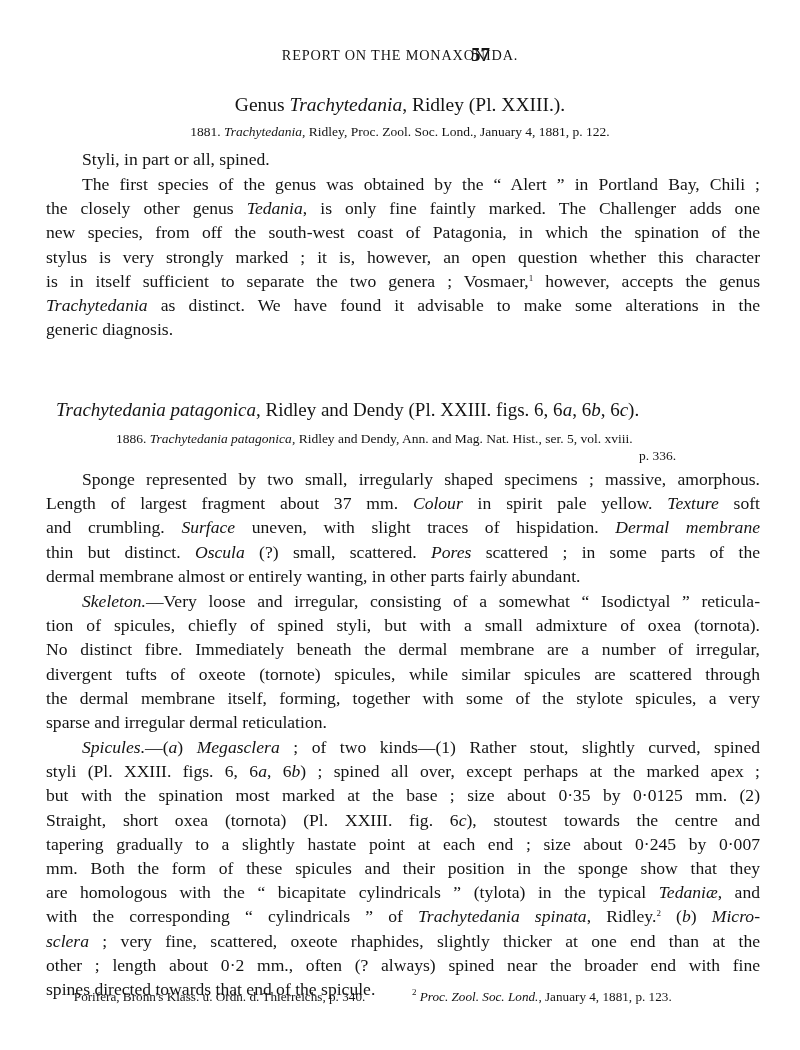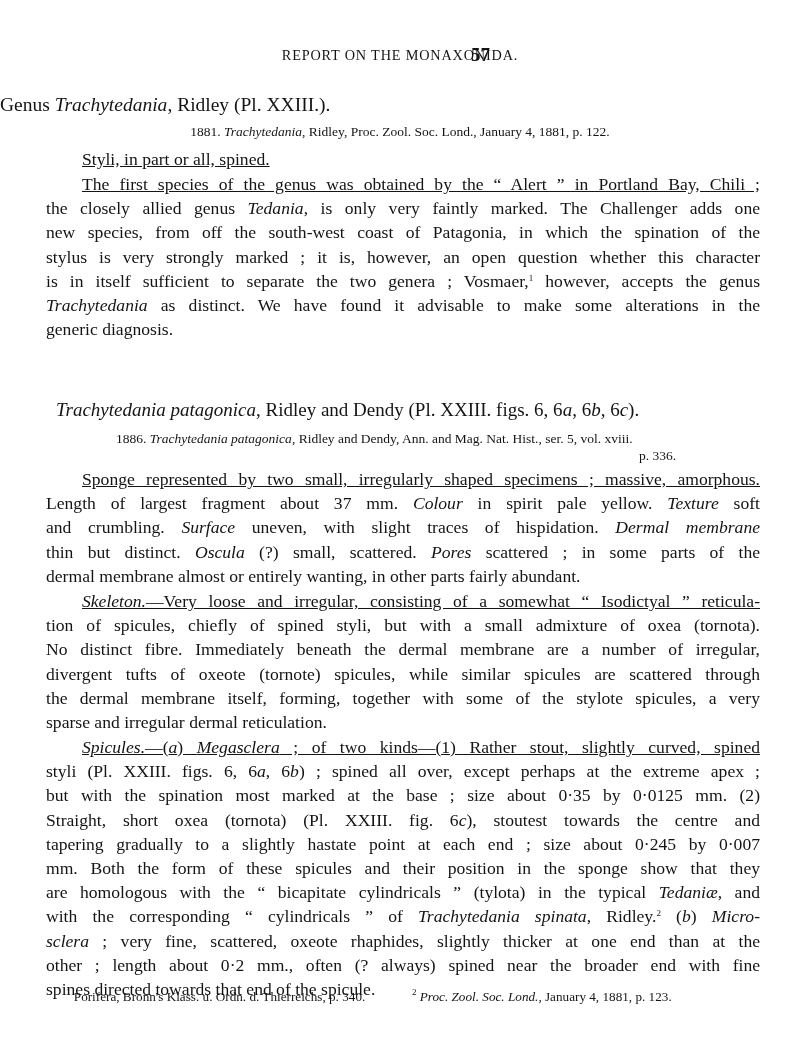--- a/index.html
+++ b/index.html
@@ -35,41 +35,41 @@
       top: 44px;
       left: 471px;
       font-size: 19px;
       font-weight: bold;
     }
     .genus-heading {
       position: absolute;
       top: 94px;
       left: 0;
       width: 800px;
+      text-align: center;
       font-size: 19.5px;
     }
     .genus-ref {
       position: absolute;
       top: 124px;
       left: 0;
       width: 800px;
       text-align: center;
       font-size: 13.5px;
     }
     .block {
       position: absolute;
       left: 46px;
       width: 714px;
       font-size: 17.6px;
       line-height: 24.2px;
       text-align: justify;
     }
     .indent {
       text-indent: 36px !important;
-      text-decoration: underline;
     }
     .line {
       display: block;
       text-align: justify;
       text-align-last: justify;
       white-space: nowrap;
       height: 24.2px;
     }
     .line.last {
       text-align-last: left;
@@ -134,21 +134,21 @@
   <div class="genus-ref">
     <span>1881. </span><i>Trachytedania</i><span>, Ridley, Proc. Zool. Soc. Lond., January 4, 1881, p. 122.</span>
   </div>
 
   <div class="block" style="top:147px;">
     <span class="line last indent">Styli, in part or all, spined.</span>
   </div>
 
   <div class="block" style="top:172px;">
     <span class="line indent">The first species of the genus was obtained by the “ Alert ” in Portland Bay, Chili ;</span>
-    <span class="line"><span>the closely allied genus </span><i>Tedania</i><span>, is only very faintly marked.  The Challenger adds one</span></span>
+    <span class="line"><span>the closely other genus </span><i>Tedania</i><span>, is only fine faintly marked.  The Challenger adds one</span></span>
     <span class="line">new species, from off the south-west coast of Patagonia, in which the spination of the</span>
     <span class="line">stylus is very strongly marked ; it is, however, an open question whether this character</span>
     <span class="line"><span>is in itself sufficient to separate the two genera ; Vosmaer,</span><sup>1</sup><span> however, accepts the genus</span></span>
     <span class="line"><i>Trachytedania</i><span> as distinct.  We have found it advisable to make some alterations in the</span></span>
     <span class="line last">generic diagnosis.</span>
   </div>
 
   <div class="species-heading">
     <i>Trachytedania patagonica</i><span>, Ridley and Dendy (Pl. XXIII. figs. 6, 6</span><i>a</i><span>, 6</span><i>b</i><span>, 6</span><i>c</i><span>).</span>
   </div>
@@ -170,21 +170,21 @@
     <span class="line indent"><i>Skeleton.</i><span>—Very loose and irregular, consisting of a somewhat “ Isodictyal ” reticula-</span></span>
     <span class="line">tion of spicules, chiefly of spined styli, but with a small admixture of oxea (tornota).</span>
     <span class="line">No distinct fibre.  Immediately beneath the dermal membrane are a number of irregular,</span>
     <span class="line">divergent tufts of oxeote (tornote) spicules, while similar spicules are scattered through</span>
     <span class="line">the dermal membrane itself, forming, together with some of the stylote spicules, a very</span>
     <span class="line last">sparse and irregular dermal reticulation.</span>
   </div>
 
   <div class="block" style="top:735px;">
     <span class="line indent"><i>Spicules.</i><span>—(</span><i>a</i><span>) </span><i>Megasclera</i><span> ; of two kinds—(1) Rather stout, slightly curved, spined</span></span>
-    <span class="line"><span>styli (Pl. XXIII. figs. 6, 6</span><i>a</i><span>, 6</span><i>b</i><span>) ; spined all over, except perhaps at the extreme apex ;</span></span>
+    <span class="line"><span>styli (Pl. XXIII. figs. 6, 6</span><i>a</i><span>, 6</span><i>b</i><span>) ; spined all over, except perhaps at the marked apex ;</span></span>
     <span class="line">but with the spination most marked at the base ; size about 0·35 by 0·0125 mm.  (2)</span>
     <span class="line"><span>Straight, short oxea (tornota) (Pl. XXIII. fig. 6</span><i>c</i><span>), stoutest towards the centre and</span></span>
     <span class="line">tapering gradually to a slightly hastate point at each end ; size about 0·245 by 0·007</span>
     <span class="line">mm.  Both the form of these spicules and their position in the sponge show that they</span>
     <span class="line"><span>are homologous with the “ bicapitate cylindricals ” (tylota) in the typical </span><i>Tedaniæ</i><span>, and</span></span>
     <span class="line"><span>with the corresponding “ cylindricals ” of </span><i>Trachytedania spinata</i><span>, Ridley.</span><sup>2</sup><span>  (</span><i>b</i><span>) </span><i>Micro-</i></span>
     <span class="line"><i>sclera</i><span> ; very fine, scattered, oxeote rhaphides, slightly thicker at one end than at the</span></span>
     <span class="line">other ; length about 0·2 mm., often (? always) spined near the broader end with fine</span>
     <span class="line last">spines directed towards that end of the spicule.</span>
   </div>

